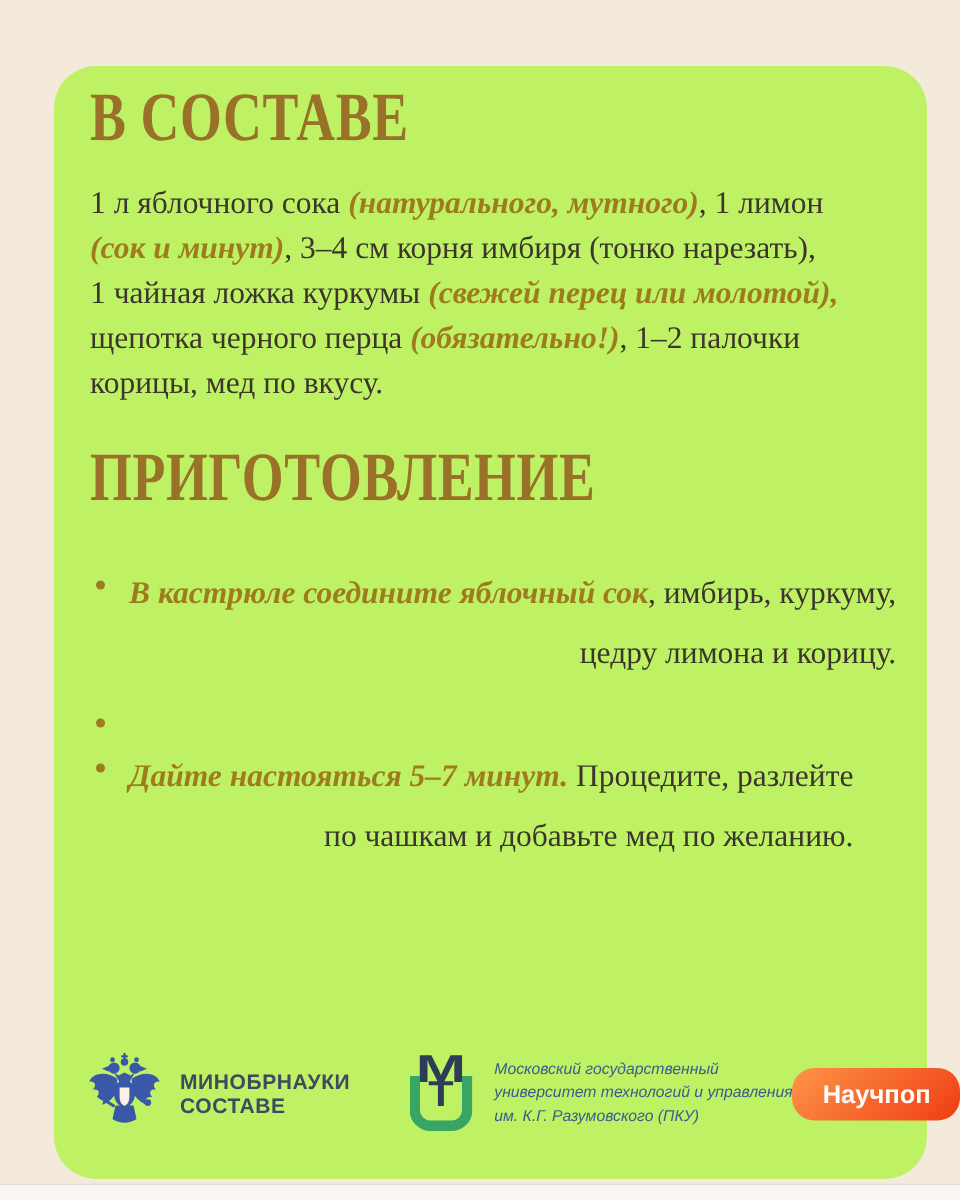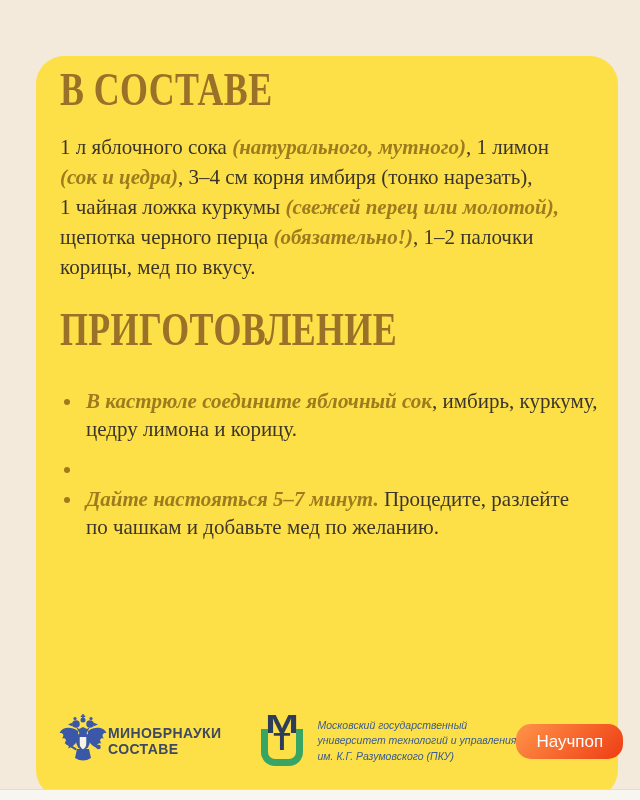--- a/index.html
+++ b/index.html
@@ -2,79 +2,79 @@
 <html><head>
 <meta charset="utf-8">
 <style>
   html,body{margin:0;padding:0;}
   body{
     width:640px;height:800px;position:relative;overflow:hidden;
     background:#f4eadb;
     font-family:"Liberation Serif", serif;
   }
   .card{
-    position:absolute;left:36px;top:56px;width:582px;height:742px;
-    background:#fde047;border-radius:28px;box-sizing:border-box;
+    position:absolute;left:36px;top:44px;width:582px;height:742px;
+    background:#bef264;border-radius:28px;box-sizing:border-box;
     padding:0 24px;
   }
   .heading{
     margin:0;color:#997128;font-family:"Liberation Serif",serif;
     font-weight:700;font-size:46px;line-height:1.12;
     transform:scaleX(0.78);transform-origin:left center;
     white-space:nowrap;letter-spacing:0.5px;
   }
   .heading.first{margin-top:8px;}
   .heading.second{margin-top:22px;}
   .rich{white-space:pre;}
   .para{
     margin:16px 0 0 0;font-size:21px;line-height:30px;color:#3b352c;
   }
   .seg-n{color:#3b352c;}
   .seg-g{color:#9e7b1e;font-style:italic;font-weight:700;}
   ul.steps{list-style:none;margin:32px 0 0 0;padding:0;}
   ul.steps li{
-    display:flex;margin:0 0 12px 0;font-size:21px;line-height:28px;color:#3b352c;
+    display:flex;margin:0 0 12px 0;font-size:21px;line-height:40px;color:#3b352c;text-align:right;
   }
   .bullet-dot{
     flex:0 0 auto;width:6px;height:6px;border-radius:50%;
     background:#9e7b1e;margin:12px 16px 0 4px;
   }
   .footer{
     position:absolute;left:22px;right:22px;bottom:28px;height:58px;
     display:flex;align-items:center;
     font-family:"Liberation Sans",sans-serif;
   }
   .ministry{display:flex;align-items:center;}
-  .ministry-name{color:#3d4a5f;font-weight:700;font-size:14px;line-height:16px;letter-spacing:0.4px;white-space:nowrap;}
+  .ministry-name{margin-left:12px;color:#3d4a5f;font-weight:700;font-size:14px;line-height:16px;letter-spacing:0.4px;white-space:nowrap;}
   .mt-logo{position:relative;width:52px;height:56px;flex:0 0 auto;margin-left:34px;}
   .mt-shield{position:absolute;left:5px;right:5px;top:16px;bottom:3px;border:7px solid #39a565;border-top:none;border-radius:0 0 14px 14px;}
   .mt-m,.mt-t{position:absolute;left:0;right:0;text-align:center;color:#2e3d57;font-weight:900;line-height:1;}
   .mt-m{top:-2px;font-size:26px;transform:scaleX(1.55);}
   .mt-t{top:17px;font-size:24px;transform:scaleX(1.15);}
   .univ-text{margin-left:10px;color:#3b5c8e;font-size:10.5px;line-height:15.5px;white-space:nowrap;font-style:italic;}
   .badge{
     margin-left:auto;flex:0 0 auto;
     background:linear-gradient(135deg,#ff9448,#ee3d14);
-    color:#ffffff;font-size:17px;font-weight:400;
+    color:#ffffff;font-size:17px;font-weight:700;
     padding:8px 20px;border-radius:15px;line-height:19px;text-align:right;
   }
   .bottom-strip{
     position:absolute;left:0;right:0;bottom:0;height:10px;
     background:#f7f6f1;border-top:1px solid #e0ddd5;
   }
 </style>
 </head>
 <body>
 
 <div class="card">
 
   <h1 class="heading first">В СОСТАВЕ</h1>
 
   <p class="para rich"><span class="seg-n">1 л яблочного сока </span><span class="seg-g">(натурального, мутного)</span><span class="seg-n">, 1 лимон
-</span><span class="seg-g">(сок и цедра)</span><span class="seg-n">, 3–4 см корня имбиря (тонко нарезать),
+</span><span class="seg-g">(сок и минут)</span><span class="seg-n">, 3–4 см корня имбиря (тонко нарезать),
 </span><span class="seg-n">1 чайная ложка куркумы </span><span class="seg-g">(свежей перец или молотой),</span><span class="seg-n">
 щепотка черного перца </span><span class="seg-g">(обязательно!)</span><span class="seg-n">, 1–2 палочки
 корицы, мед по вкусу.</span></p>
 
   <h1 class="heading second">ПРИГОТОВЛЕНИЕ</h1>
 
   <ul class="steps">
     <li>
       <span class="bullet-dot"></span>
       <span class="rich"><span class="seg-g">В кастрюле соедините яблочный сок</span><span class="seg-n">, имбирь, куркуму,

